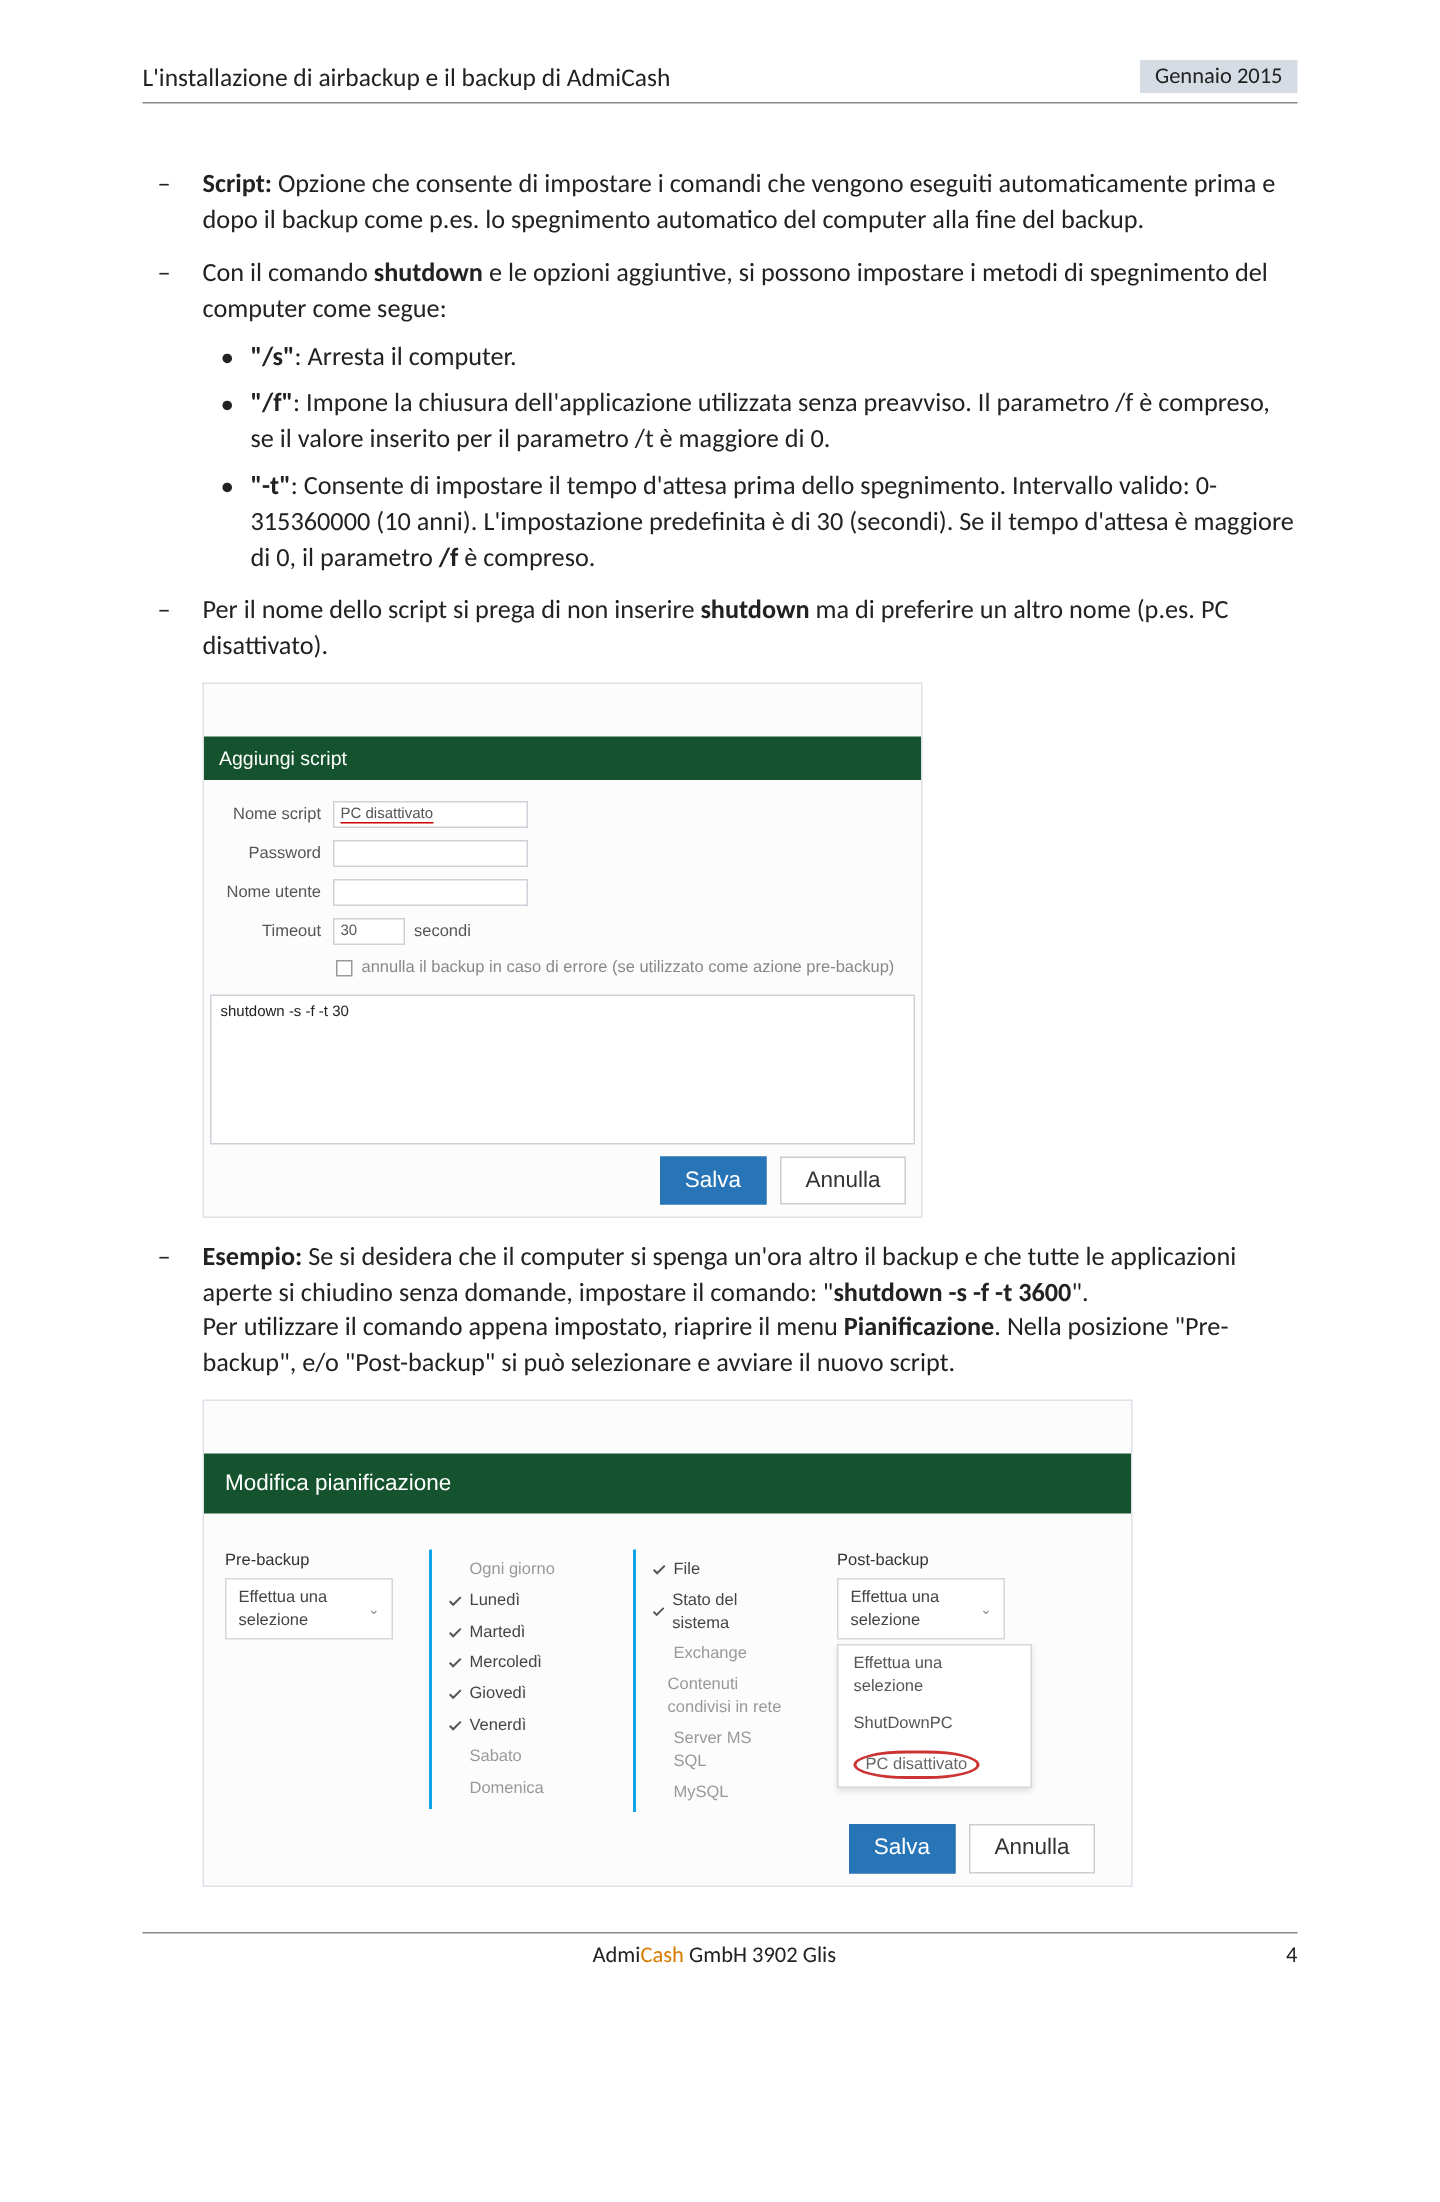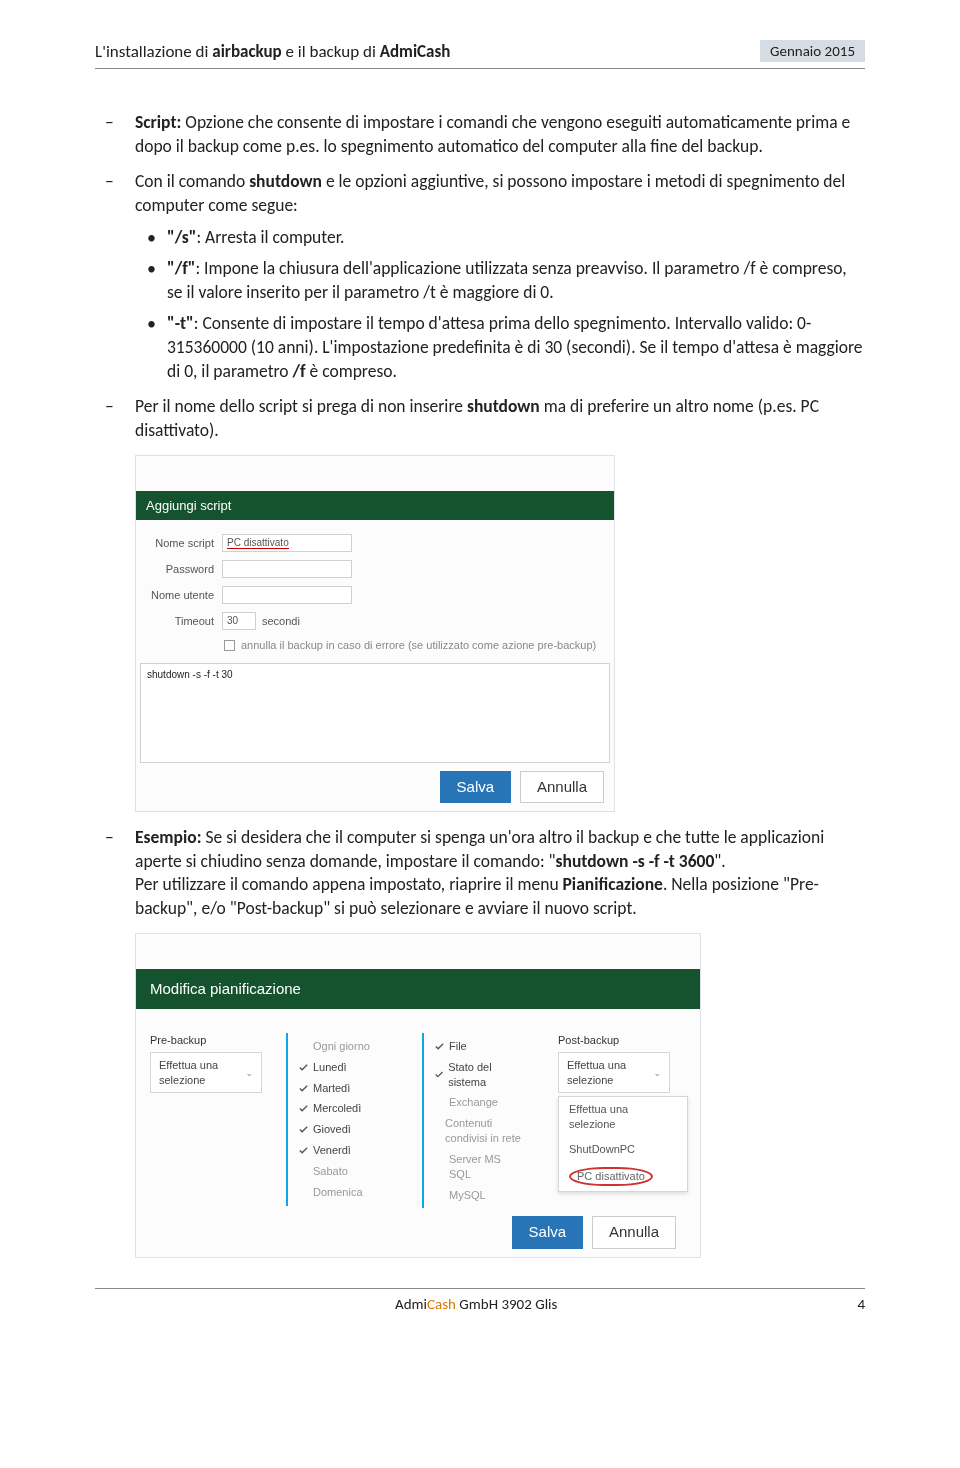--- a/index.html
+++ b/index.html
@@ -1,21 +1,21 @@
 <!DOCTYPE html>
 <html><head>
 <meta charset="utf-8">
 <style>
   * { margin:0; padding:0; box-sizing:border-box; }
   body { font-family: Calibri, "Segoe UI", Arial, sans-serif; font-size:16px; color:#222; background:#fff; width:960px; margin:0 auto; }
   .page { padding:40px 95px 30px 95px; position:relative; min-height:1468px; }
 
   .hdr { display:flex; justify-content:space-between; align-items:flex-end; padding-bottom:4px; }
   .hdr-title { font-size:17px; }
-  .hdr-title .b { font-weight:bold; }
+  .hdr-title .b { font-weight:normal; }
   .hdr-date { background:#d6dce4; padding:2px 10px; font-size:15px; }
   .hdr-rule { border:none; border-top:1px solid #888; margin-top:2px; }
 
   .body { padding-top:42px; font-size:17.5px; line-height:1.35; }
 
   ul.dash { list-style:none; padding-left:0; }
   ul.dash > li { position:relative; padding-left:40px; margin-bottom:12px; }
   ul.dash > li::before { content:"\2013"; position:absolute; left:10px; top:0; }
 
   ul.bullets { list-style:none; padding-left:0; margin-top:8px; }
@@ -25,32 +25,32 @@
   b, .bold { font-weight:bold; }
 
   
   .fig { margin:8px 0 14px 40px; border:1px solid #e0e0e8; background:#fcfcfd; font-family:"Segoe UI",Arial,sans-serif; }
   .fig1 { width:480px; }
   .fig-hdr { background:#14532d; color:#fff; font-size:13px; padding:6px 10px;margin-top:35px; }
   .fig1-body { padding:10px 0 0 0; }
   .frow { display:flex; align-items:center; font-size:11px; color:#555; padding:4px 14px; }
   .flabel { width:72px; text-align:right; padding-right:8px; }
   .fbox { height:18px; border:1px solid #d0d0d8; background:#fff; width:130px; font-size:10px; padding:1px 4px; }
-  .fbox.sm { width:34px; }
+  .fbox.sm { width:48px; }
   .frow .unit { margin-left:6px; }
   .fcheck { width:11px; height:11px; border:1px solid #999; background:#fff; display:inline-block; margin-right:6px; flex-shrink:0; }
   .frow.chk { padding-left:88px; color:#888; }
   .farea { margin:6px 4px 0 4px; height:100px; border:1px solid #d0d0d8; background:#fff; font-size:10px; padding:4px 6px; color:#222; }
   .fbtns { text-align:right; padding:8px 10px; }
   .btn { display:inline-block; font-size:15px; padding:5px 16px; border:1px solid #ccc; background:#fff; color:#333; margin-left:4px; }
   .btn.primary { background:#2775b6; color:#fff; border-color:#2775b6; }
   .underline-red { border-bottom:1px solid #c00; }
 
   
-  .fig2 { width:566px; }
+  .fig2 { width:620px; }
   .fig2 .fig-hdr { font-size:15px; padding:10px 14px; }
   .fig2-body { padding:14px 14px 0 14px; }
   .r1 { display:flex; align-items:center; }
   .r1 .daily { font-size:12px; color:#444; width:340px; border-bottom:1px solid #e0e0e0; padding:6px 0; }
   .r1 .time { font-size:12px; width:70px; border-bottom:1px solid #e0e0e0; padding:6px 0; }
   .r1 .clock svg { width:13px; height:13px; vertical-align:middle; }
   .cols { display:flex; gap:24px; margin-top:10px; }
   .col { font-size:11px; color:#444; }
   .col .clabel { font-size:11px; color:#333; margin-bottom:4px; }
   .sel { border:1px solid #d5d5dc; padding:5px 8px; display:flex; align-items:center; justify-content:space-between; width:112px; background:#fff; }

